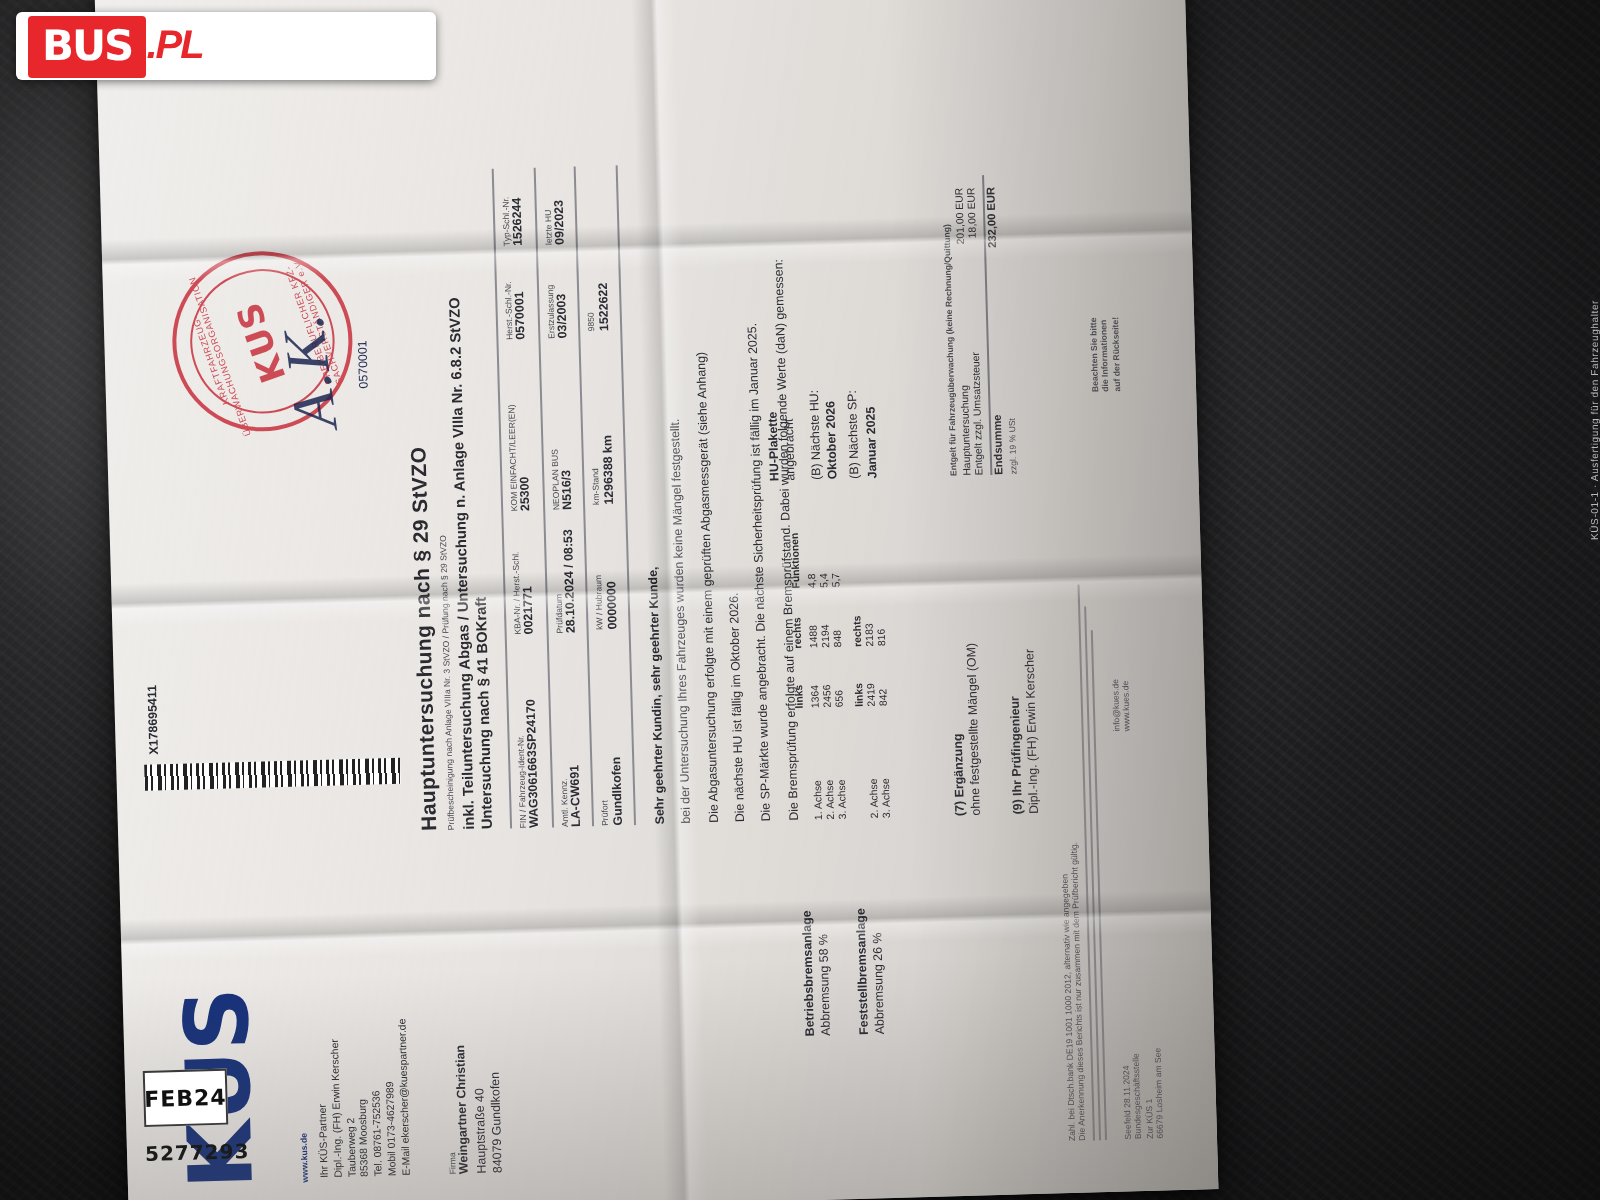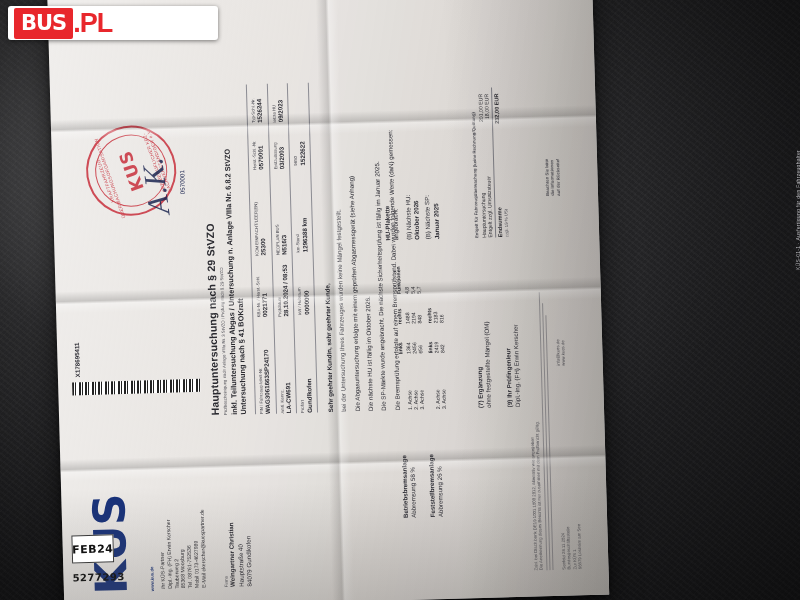--- a/index.html
+++ b/index.html
@@ -44,21 +44,21 @@
   }
   .wm .bus{
     background:#e8272c;color:#fff;font-weight:bold;font-size:21px;
     padding:3px 7px 4px 7px;margin-left:6px;border-radius:2px;letter-spacing:-1px;
     font-family:"DejaVu Sans",sans-serif;
   }
   .wm .handel{
     color:#111;font-weight:bold;font-size:20px;letter-spacing:-1px;margin-left:5px;
     font-family:"DejaVu Sans",sans-serif;
   }
-  .wm .pl{color:#e8272c;font-weight:bold;font-size:27px;letter-spacing:-1px;}
+  .wm .pl{color:#e8272c;font-weight:bold;font-size:20px;letter-spacing:-1px;font-style:italic;}
 
   
   .sheet-wrap{
     position:absolute;left:56px;top:-16px;width:560px;height:640px;
     transform:rotate(-1.6deg);
     z-index:10;
   }
   .sheet{
     position:absolute;left:0;top:0;width:545px;height:618px;
     background:#f0eeec;

